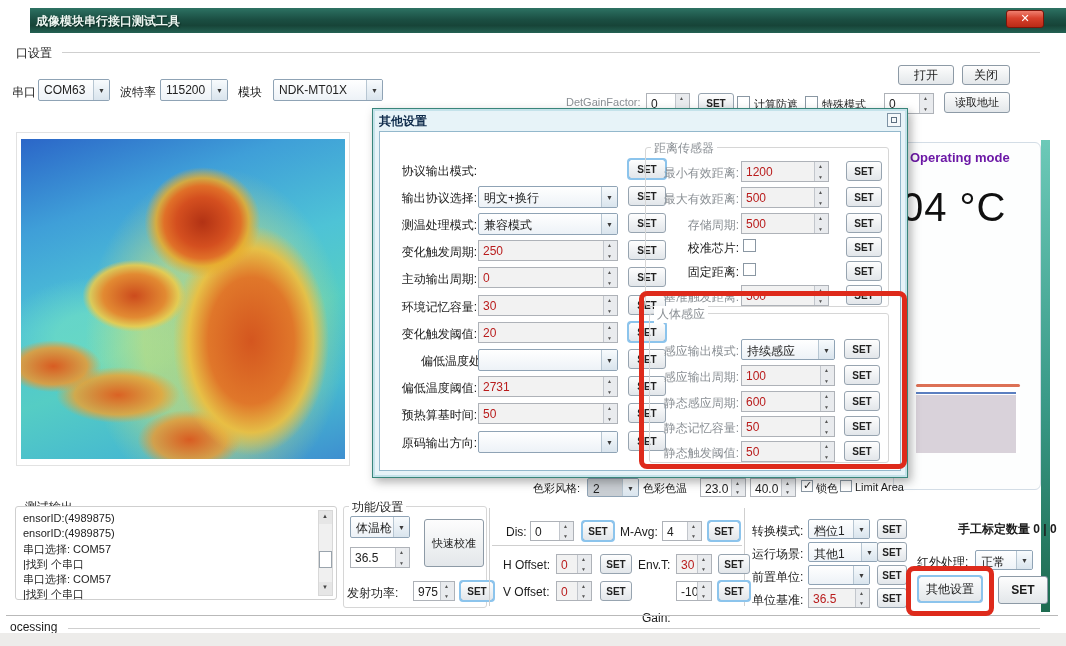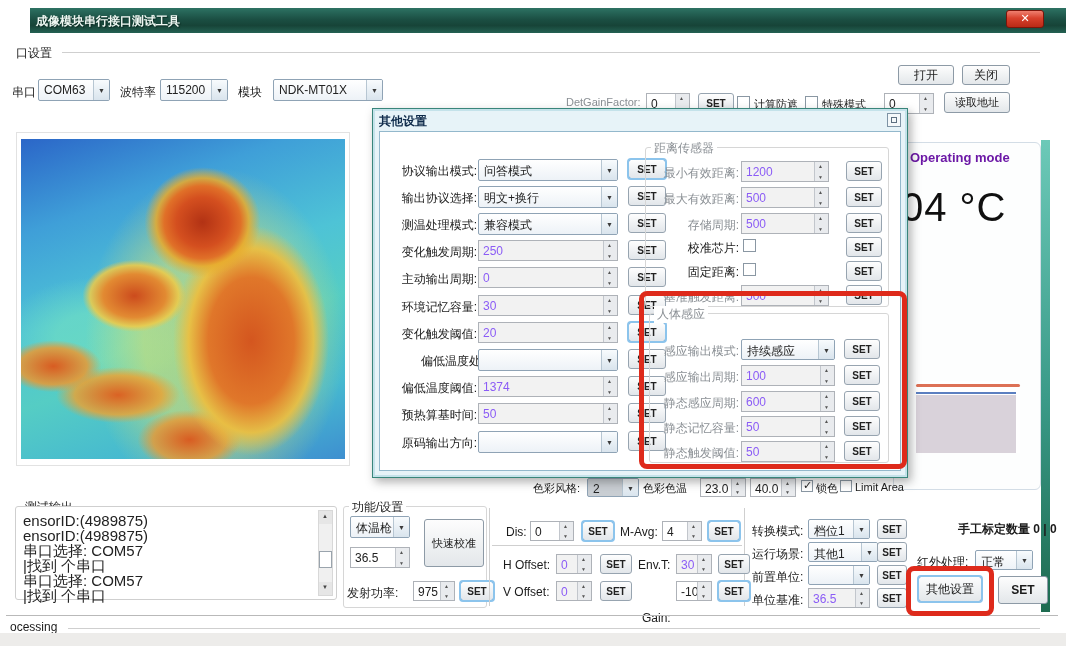--- a/index.html
+++ b/index.html
@@ -16,21 +16,21 @@
   .title-text { position:absolute; left:6px; top:5px; font-size:12px; font-weight:bold; color:#eef7f2; text-shadow:1px 1px 1px #0a2a22; white-space:nowrap; }
   .closebtn { position:absolute; left:1006px; top:10px; width:38px; height:18px; border:1px solid #7c150a; border-radius:3px;
     background:linear-gradient(#ef8070,#d8412c 45%,#b92a16); }
   .closebtn::before { content:"✕"; position:absolute; left:50%; top:50%; transform:translate(-50%,-52%); font-size:11px; font-weight:bold; color:#fff; }
 
   
   .dd { position:absolute; height:22px; background:linear-gradient(#ffffff,#edf2f7); border:1px solid #8fa3b5; border-radius:2px;
     font-size:12px; color:#222; padding:3px 18px 0 5px; white-space:nowrap; overflow:hidden; }
   .dar { position:absolute; right:0; top:0; bottom:0; width:16px; border-left:1px solid #b7c6d2; background:linear-gradient(#f8fbfd,#d9e4ed); }
   .dar::before { content:"▼"; position:absolute; left:4px; top:50%; transform:translateY(-50%); font-size:7px; color:#3a3a3a; }
-  .spin { position:absolute; height:21px; background:#f2f2f2; border:1px solid #aeb2b8; font-size:12px; color:#8b5cf6;
+  .spin { position:absolute; height:21px; background:#f2f2f2; border:1px solid #aeb2b8; font-size:12px; color:#b91c1c;
     padding:3px 16px 0 4px; white-space:nowrap; overflow:hidden; }
   .spin.white { background:#fff; color:#222; }
   .ud { position:absolute; right:0; top:0; bottom:0; width:14px; border-left:1px solid #c2c6cc; background:#e9ebee; }
   .ud::before { content:"▲"; position:absolute; top:1px; left:3px; font-size:5px; color:#555; }
   .ud::after  { content:"▼"; position:absolute; bottom:1px; left:3px; font-size:5px; color:#555; }
   .setbtn { position:absolute; height:20px; width:38px; border:1px solid #97a4b0; border-radius:3px;
     background:linear-gradient(#fefefe,#e2e6ea); font-size:10px; font-weight:bold; color:#222; text-align:center; line-height:17px; }
   .setbtn.focused { outline:2px solid #8cc4ec; outline-offset:-1px; border-color:#4f93cf; }
   .btn { position:absolute; border:1px solid #8d9aa6; border-radius:3px; background:linear-gradient(#fdfdfd,#e3e7ea);
     font-size:12px; color:#1b1b1b; text-align:center; }
@@ -70,21 +70,21 @@
     border:1px solid #39857a; box-shadow: inset 0 0 0 2px #c4e2ea, 3px 4px 9px rgba(30,30,30,.35); }
   .dlg-title { position:absolute; left:6px; top:4px; font-size:12px; font-weight:bold; color:#0e2a4a; }
   .dlg-max { position:absolute; right:6px; top:4px; width:14px; height:14px; border:1px solid #7e93a5; background:#f4f8fa; }
   .dlg-max::before { content:""; position:absolute; inset:3px; border:1px solid #5c6f80; }
   .dlg-body { position:absolute; left:6px; top:22px; right:6px; bottom:6px; background:#fff; border:1px solid #93b8cc; }
   .dlab { position:absolute; left:8px; width:96px; text-align:right; font-size:12px; color:#1b1b1b; white-space:nowrap; }
   .glab { position:absolute; width:106px; text-align:right; font-size:12px; color:#8a8f94; white-space:nowrap; }
   .redbox { position:absolute; border:5px solid #de2a1b; border-radius:8px; pointer-events:none; z-index:5; }
 
   .logbox { position:absolute; left:15px; top:506px; width:322px; height:94px; border:1px solid #cfcfcf; border-radius:3px; background:#fff; }
-  .logline { position:absolute; left:7px; font-size:15px; color:#222; white-space:nowrap; }
+  .logline { position:absolute; left:7px; font-size:11px; color:#222; white-space:nowrap; }
   .scroll { position:absolute; right:3px; top:3px; width:15px; bottom:3px; background:#f0f0f0; border:1px solid #d8d8d8; }
   .scroll .up, .scroll .dn { position:absolute; left:0; right:0; height:13px; background:#e6e6e6; }
   .scroll .up { top:0; } .scroll .dn { bottom:0; }
   .scroll .up::before { content:"▲"; position:absolute; left:3px; top:2px; font-size:6px; color:#444; }
   .scroll .dn::before { content:"▼"; position:absolute; left:3px; top:2px; font-size:6px; color:#444; }
   .scroll .thumb { position:absolute; left:0; right:0; top:40px; height:17px; background:#fff; border:1px solid #9aa4ad; }
 
   .graybar { position:absolute; left:0; top:633px; width:1066px; height:13px; background:#edecea; }
 </style>
 </head>
@@ -160,23 +160,20 @@
   <div class="lbl" style="left:816px; top:481px; font-size:11px;">锁色</div>
   <span class="cbx" style="left:840px; top:480px; width:12px; height:12px;"></span>
   <div class="lbl" style="left:855px; top:481px; font-size:11px;">Limit Area</div>
 
   <div class="dialog">
     <div class="dlg-title">其他设置</div>
     <div class="dlg-max"></div>
     <div class="dlg-body"></div>
 
     <div class="dlab" style="top:54px;">协议输出模式:</div>
-    <div class="dd" style="left:105px; top:50px; width:140px;">
-      <span>问答模式</span><span class="dar"></span>
-    </div>
     <button class="setbtn focused" style="left:255px; top:50px;">SET</button>
 
     <div class="dlab" style="top:81px;">输出协议选择:</div>
     <div class="dd" style="left:105px; top:77px; width:140px;">
       <span>明文+换行</span><span class="dar"></span>
     </div>
     <button class="setbtn" style="left:255px; top:77px;">SET</button>
 
     <div class="dlab" style="top:108px;">测温处理模式:</div>
     <div class="dd" style="left:105px; top:104px; width:140px;">
@@ -209,21 +206,21 @@
     <button class="setbtn focused" style="left:255px; top:213px;">SET</button>
 
     <div class="dlab" style="top:244px;padding-left:40px;">偏低温度处理:</div>
     <div class="dd" style="left:105px; top:240px; width:140px;">
       <span></span><span class="dar"></span>
     </div>
     <button class="setbtn" style="left:255px; top:240px;">SET</button>
 
     <div class="dlab" style="top:271px;">偏低温度阈值:</div>
     <div class="spin" style="left:105px; top:267px; width:140px;">
-      <span>1374</span><span class="ud"></span>
+      <span>2731</span><span class="ud"></span>
     </div>
     <button class="setbtn" style="left:255px; top:267px;">SET</button>
 
     <div class="dlab" style="top:298px;">预热算基时间:</div>
     <div class="spin" style="left:105px; top:294px; width:140px;">
       <span>50</span><span class="ud"></span>
     </div>
     <button class="setbtn" style="left:255px; top:294px;">SET</button>
 
     <div class="dlab" style="top:326px;">原码输出方向:</div>

